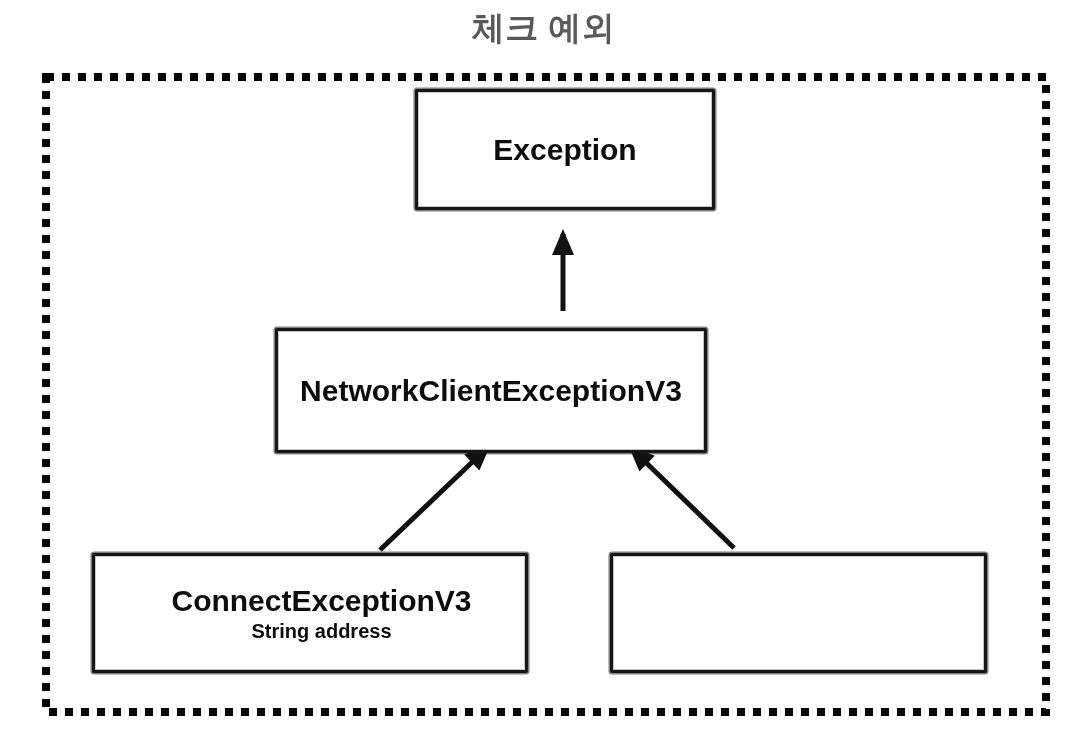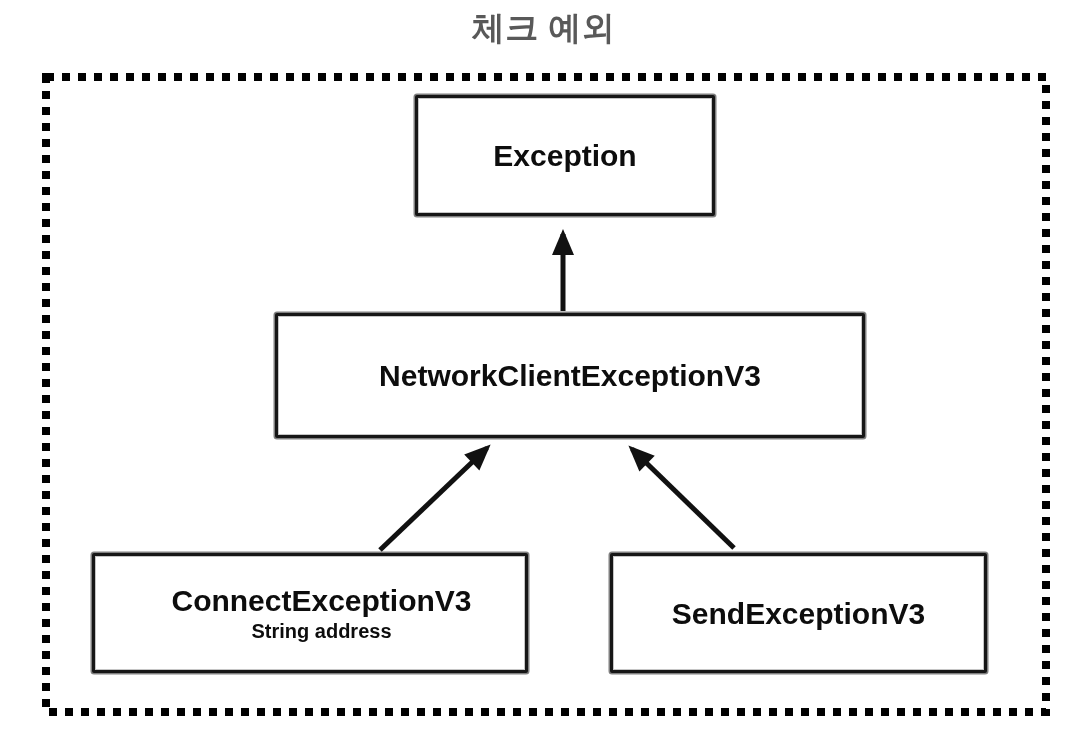--- a/index.html
+++ b/index.html
@@ -55,22 +55,22 @@
     font-weight: 700;
     line-height: 1.1;
     white-space: nowrap;
   }
   .node .field {
     font-size: 20px;
     font-weight: 700;
     line-height: 1.1;
     white-space: nowrap;
   }
-  .node-exception      { left: 415px; top: 95px; width: 300px; height: 121px; }
-  .node-network-client { left: 275px; top: 313px; width: 590px; height: 125px; }
+  .node-exception      { left: 415px; top: 89px; width: 300px; height: 121px; }
+  .node-network-client { left: 275px; top: 328px; width: 432px; height: 125px; }
   .node-connect        { left:  92px; top: 553px; width: 436px; height: 120px; padding-left: 23px; }
   .node-send           { left: 610px; top: 553px; width: 377px; height: 120px; }
 </style>
 </head>
 <body>
 
 <div class="stage">
 
   <h1 class="title">체크 예외</h1>
 
@@ -97,16 +97,15 @@
   <div class="node node-network-client">
     <span class="label">NetworkClientExceptionV3</span>
   </div>
 
   <div class="node node-connect">
     <span class="label">ConnectExceptionV3</span>
     <span class="field">String address</span>
   </div>
 
   <div class="node node-send">
-    <span class="label">SendExceptionV3</span>
   </div>
 
 </div>
 
 </body></html>

